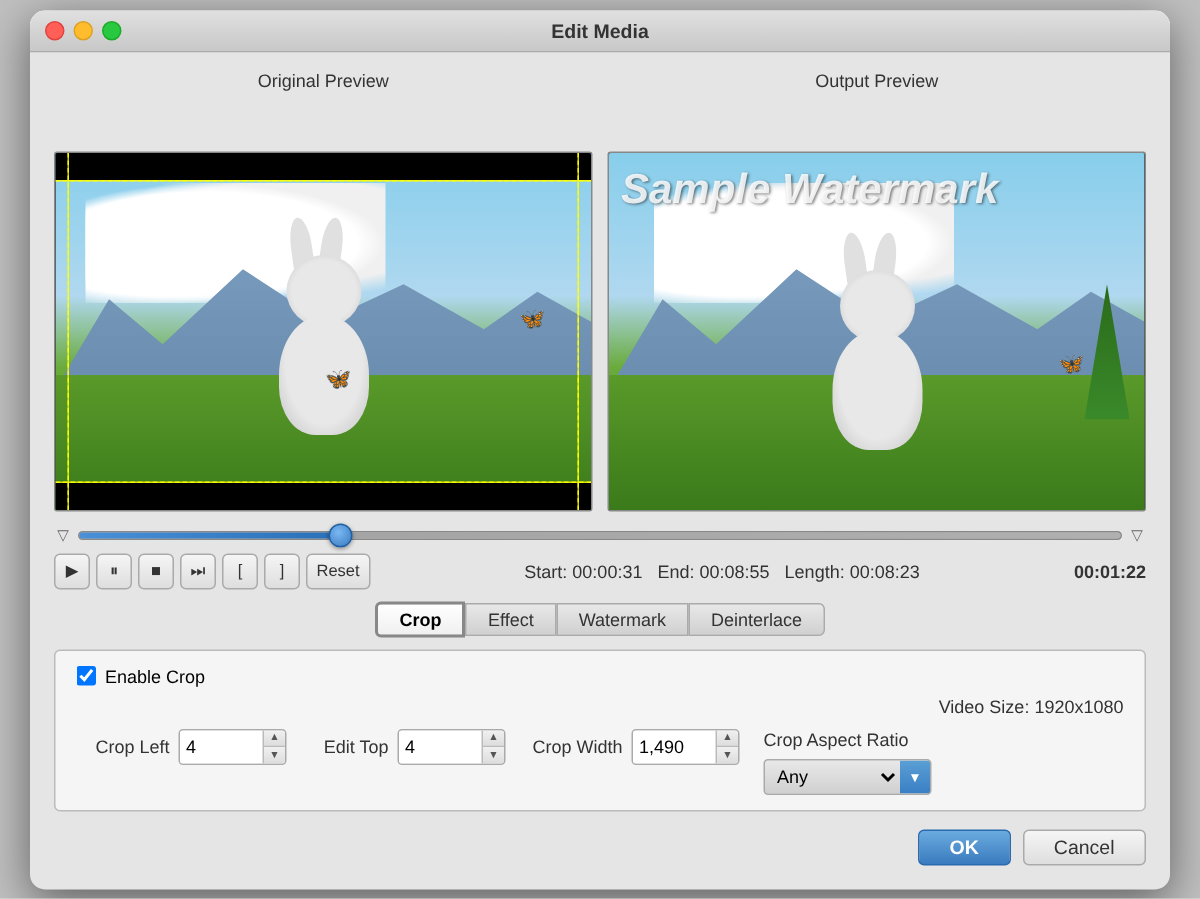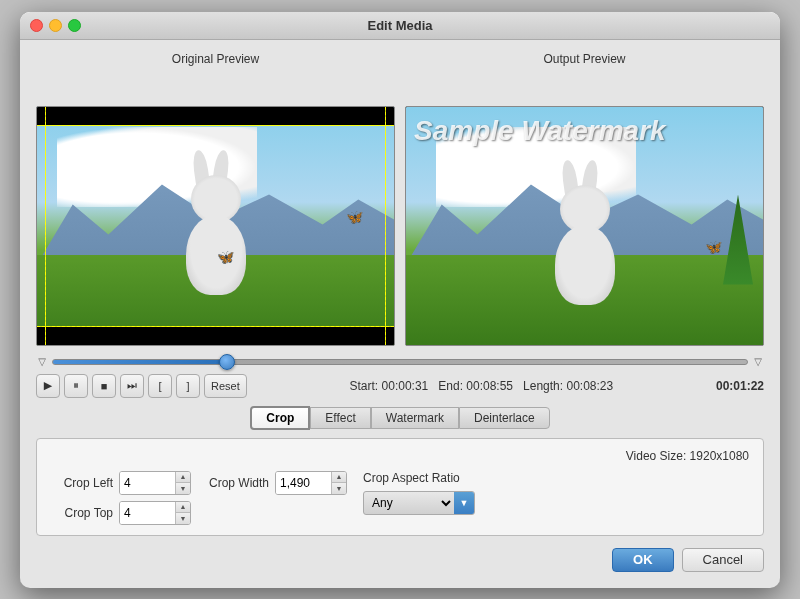--- a/index.html
+++ b/index.html
@@ -322,21 +322,21 @@
       color: #333;
       text-align: right;
     }
     .fields-row {
       display: flex;
       gap: 16px;
       align-items: flex-start;
     }
     .field-group {
       display: flex;
-      flex-direction: column;
+      flex-direction: row;
       gap: 6px;
     }
     .field-row {
       display: flex;
       align-items: center;
       gap: 6px;
     }
     .field-label {
       width: 62px;
       text-align: right;
@@ -544,41 +544,45 @@
 
     <div class="tab-row">
       <div class="tab active">Crop</div>
       <div class="tab">Effect</div>
       <div class="tab">Watermark</div>
       <div class="tab">Deinterlace</div>
     </div>
 
     <div class="crop-panel">
 
+      <div class="checkbox-row">
+        <input type="checkbox" checked="" style="">
+        <label>Enable Crop</label>
+      </div>
 
       <div class="video-size-row">
         <span>Video Size:</span>
         <span>1920x1080</span>
       </div>
 
       <div class="fields-row">
 
         <div class="field-group">
           <div class="field-row">
             <span class="field-label">Crop Left</span>
             <div class="spinner-wrapper">
               <input class="spinner-input" type="text" value="4" style="">
               <div class="spinner-arrows">
                 <button class="spinner-up">▲</button>
                 <button class="spinner-down">▼</button>
               </div>
             </div>
           </div>
           <div class="field-row">
-            <span class="field-label">Crop Top</span>
+            <span class="field-label">Edit Top</span>
             <div class="spinner-wrapper">
               <input class="spinner-input" type="text" value="4" style="">
               <div class="spinner-arrows">
                 <button class="spinner-up">▲</button>
                 <button class="spinner-down">▼</button>
               </div>
             </div>
           </div>
         </div>
 

